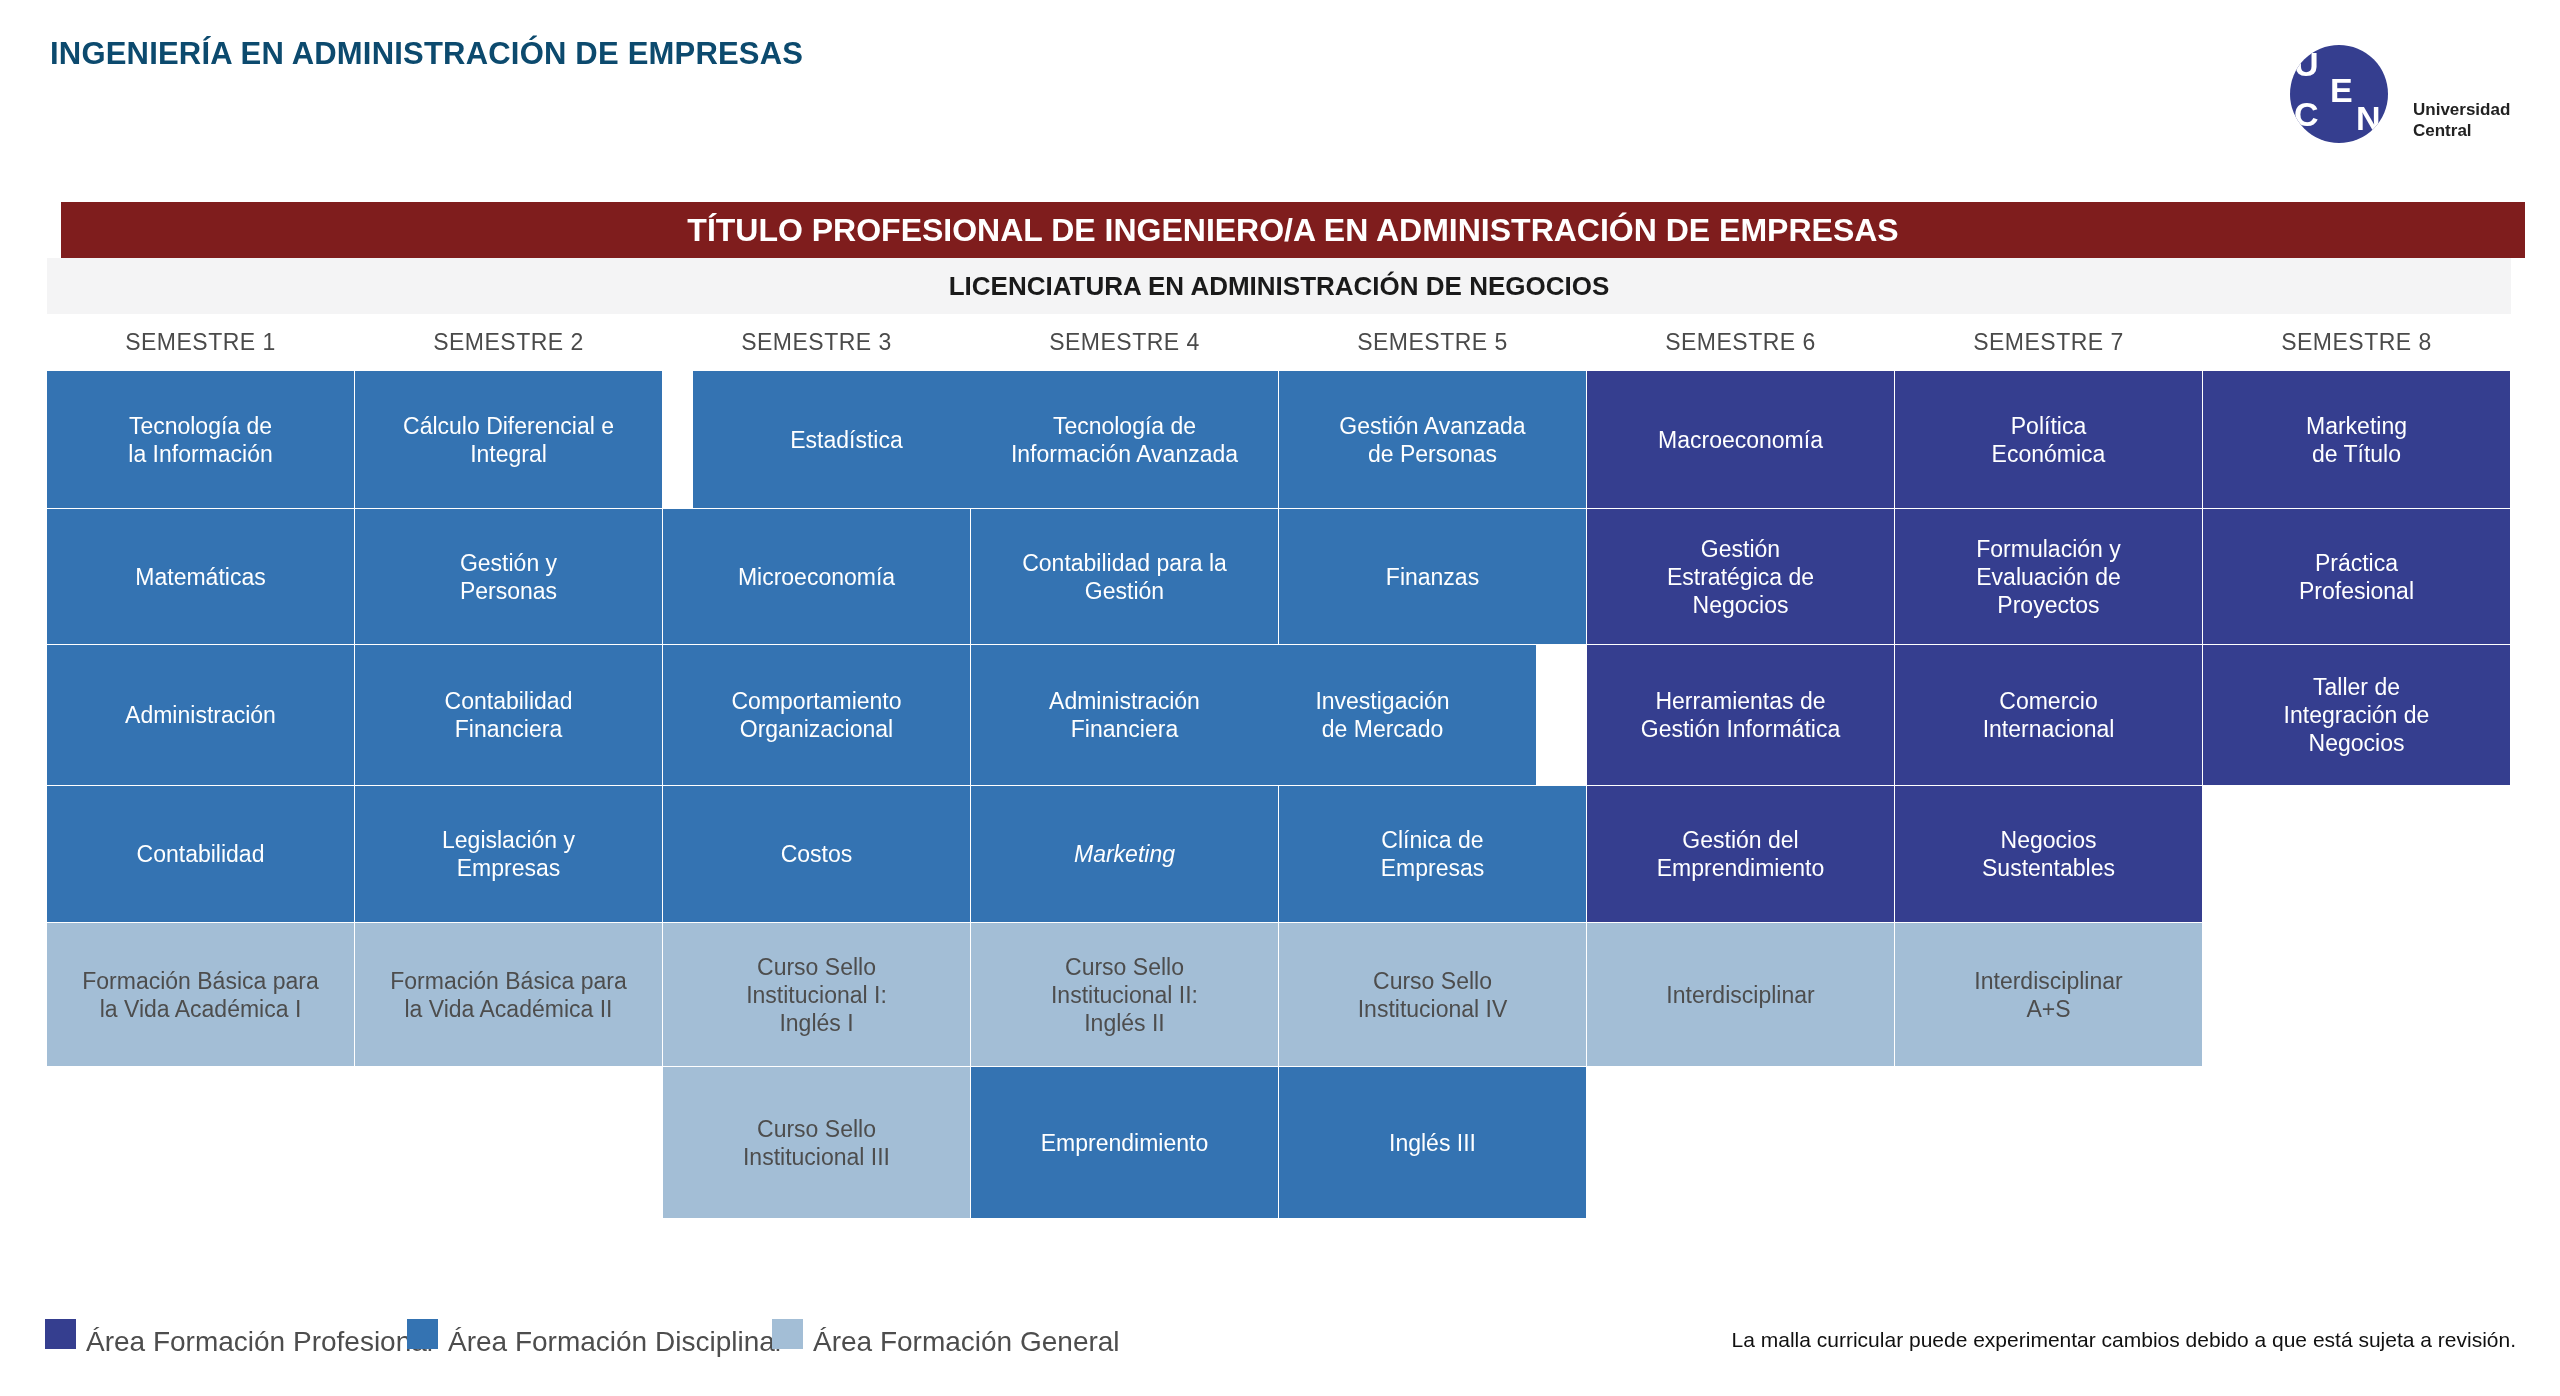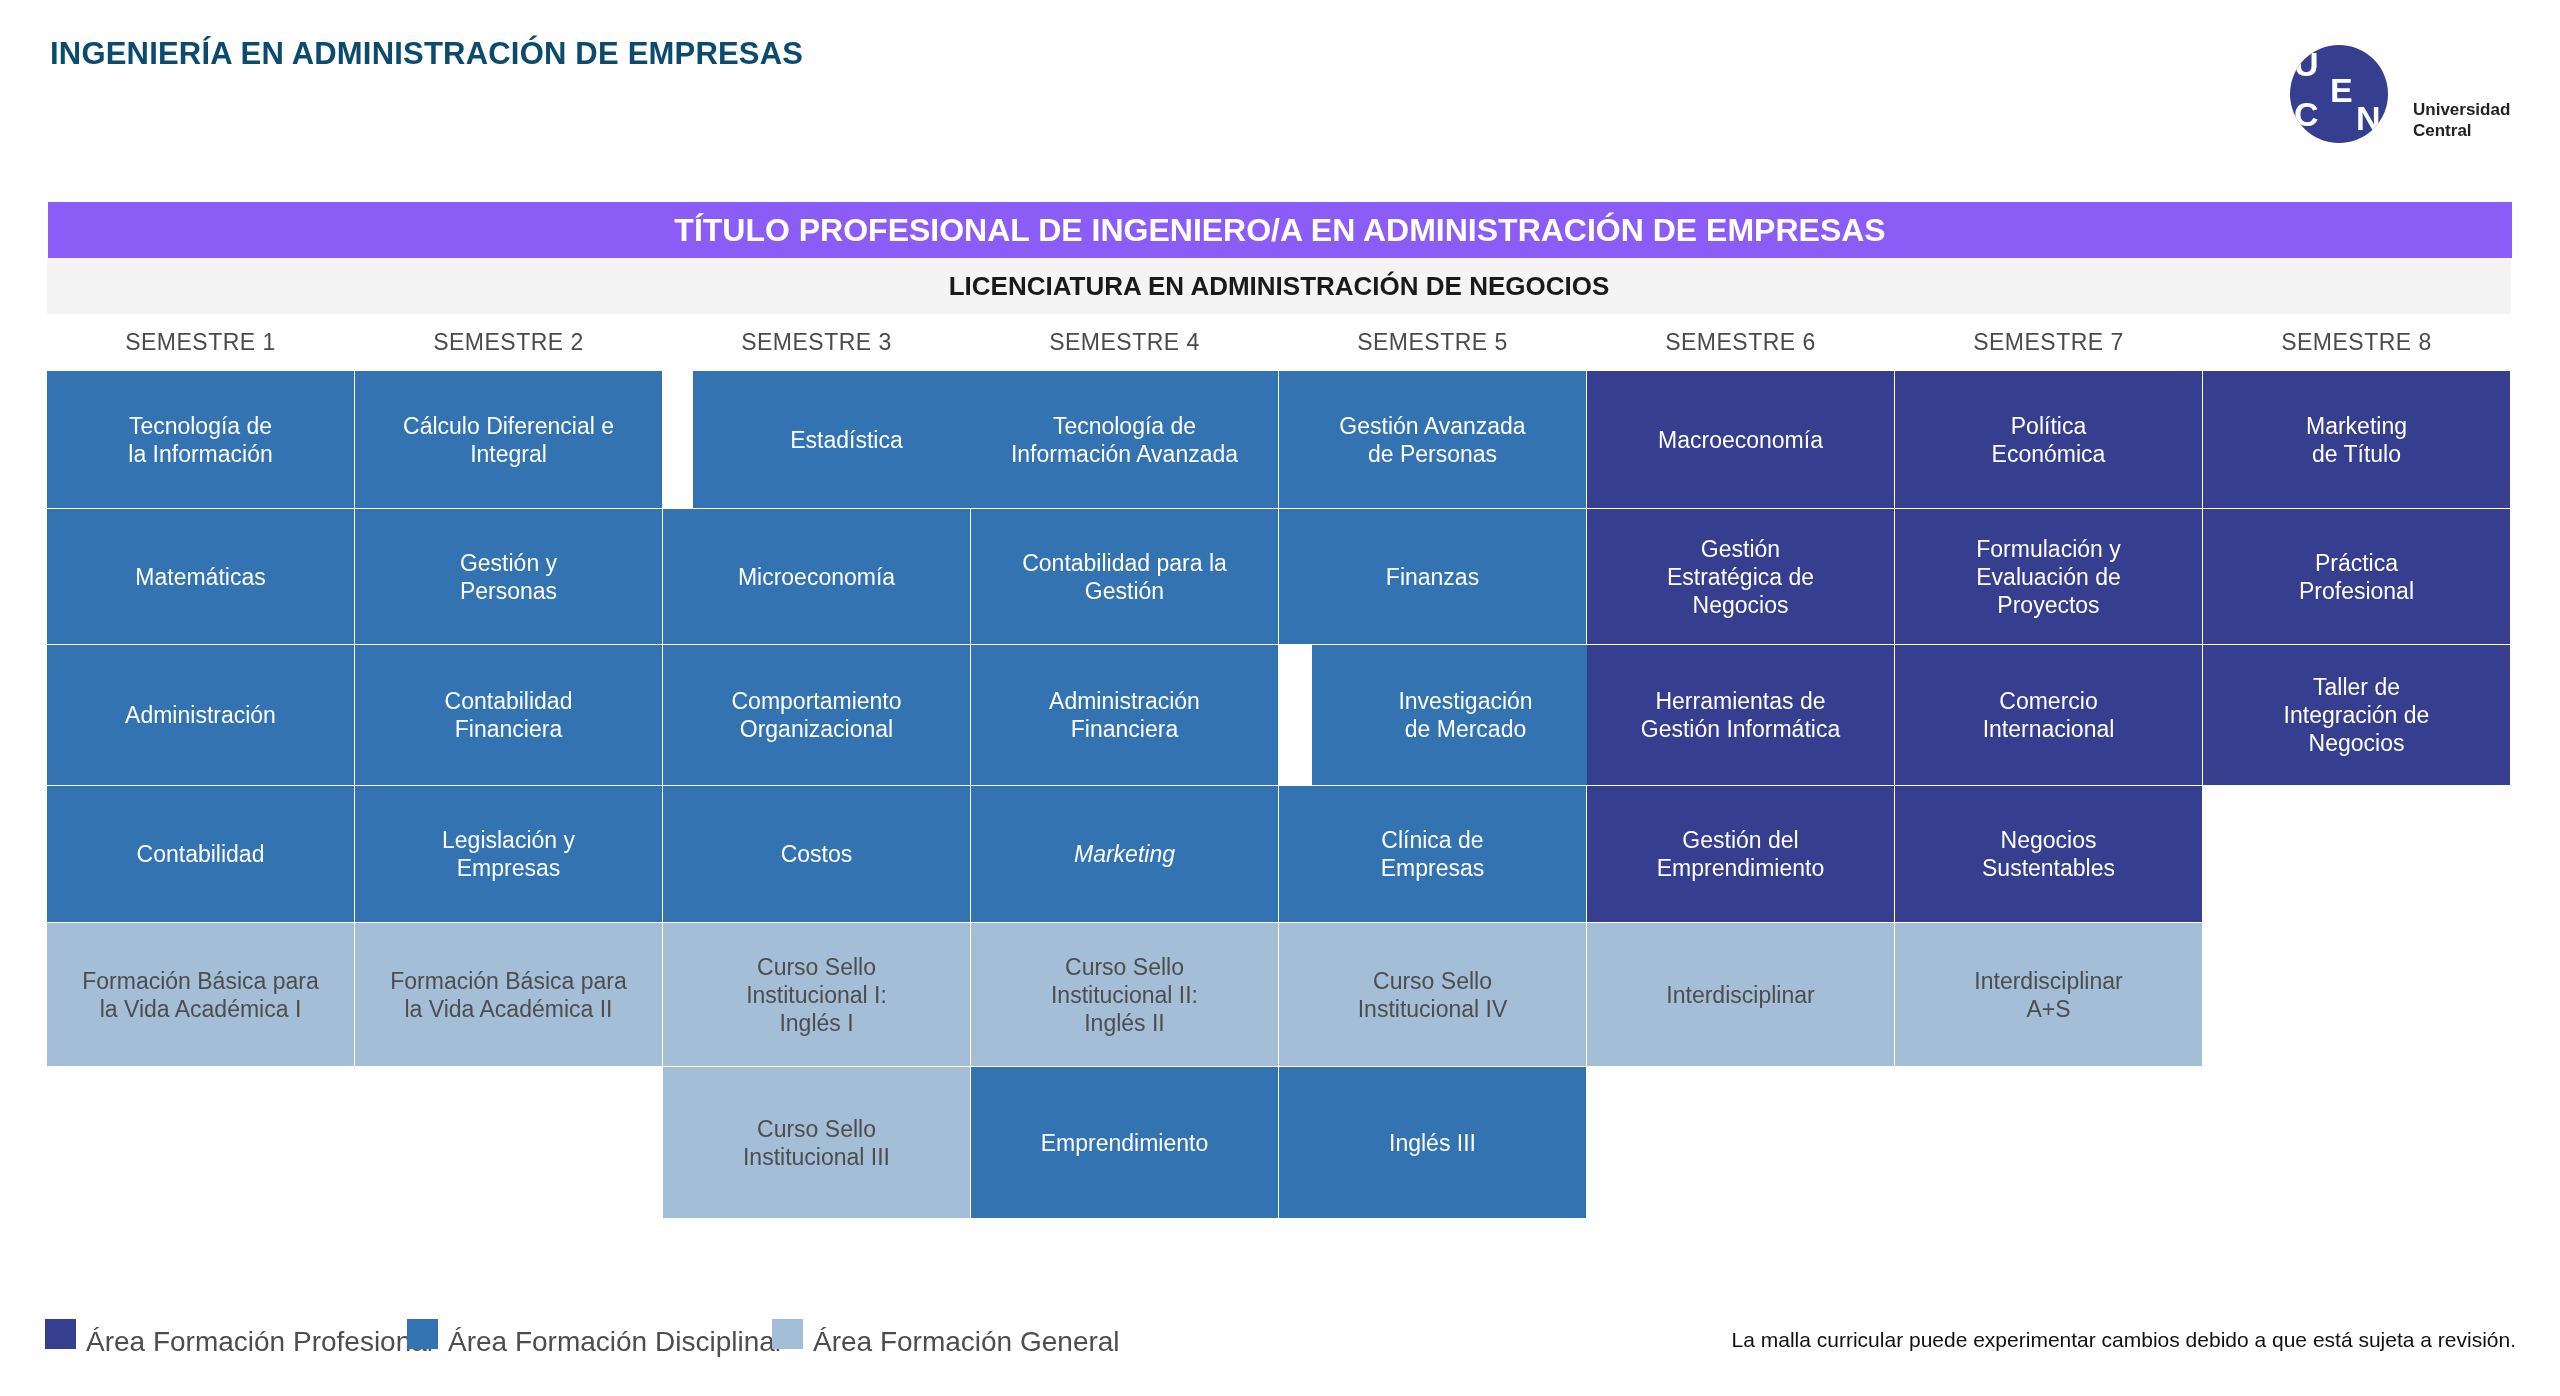--- a/index.html
+++ b/index.html
@@ -20,22 +20,22 @@
   .logo-letter {
     position: absolute; color: #ffffff; font-weight: bold; font-size: 34px; line-height: 34px;
   }
   .logo-text {
     position: absolute; left: 123px; top: 54px; font-size: 17px; font-weight: bold; color: #222;
     line-height: 21px;
   }
   .logo-text div { white-space: nowrap; }
 
   .banner {
-    position: absolute; left: 48px; top: 202px; width: 2464px; height: 56px;
-    background: #8b5cf6; color: #fff; font-weight: bold; font-size: 32px;
+    position: absolute; left: 61px; top: 202px; width: 2464px; height: 56px;
+    background: #7f1d1d; color: #fff; font-weight: bold; font-size: 32px;
     display: flex; align-items: center; justify-content: center; white-space: nowrap;
   }
   .subbanner {
     position: absolute; left: 47px; top: 258px; width: 2464px; height: 56px;
     background: #F4F4F5; color: #1a1a1a; font-weight: bold; font-size: 26px;
     display: flex; align-items: center; justify-content: center; white-space: nowrap;
   }
 
   .sem-header {
     position: absolute; top: 314px; height: 57px; width: 307px;
@@ -224,21 +224,21 @@
       <div>
         <span>Gestión Avanzada</span>
         <span>de Personas</span>
       </div>
     </div>
     <div class="cell disc" style="left: 1279px; top: 509px; height: 135px;">
       <div>
         <span>Finanzas</span>
       </div>
     </div>
-    <div class="cell disc" style="left: 1312px; top: 645px; height: 140px; align-items: center;">
+    <div class="cell disc" style="left: 1229px; top: 645px; height: 140px; align-items: center;">
       <div>
         <span>Investigación</span>
         <span>de Mercado</span>
       </div>
     </div>
     <div class="cell disc" style="left: 1279px; top: 786px; height: 136px;">
       <div>
         <span>Clínica de</span>
         <span>Empresas</span>
       </div>

